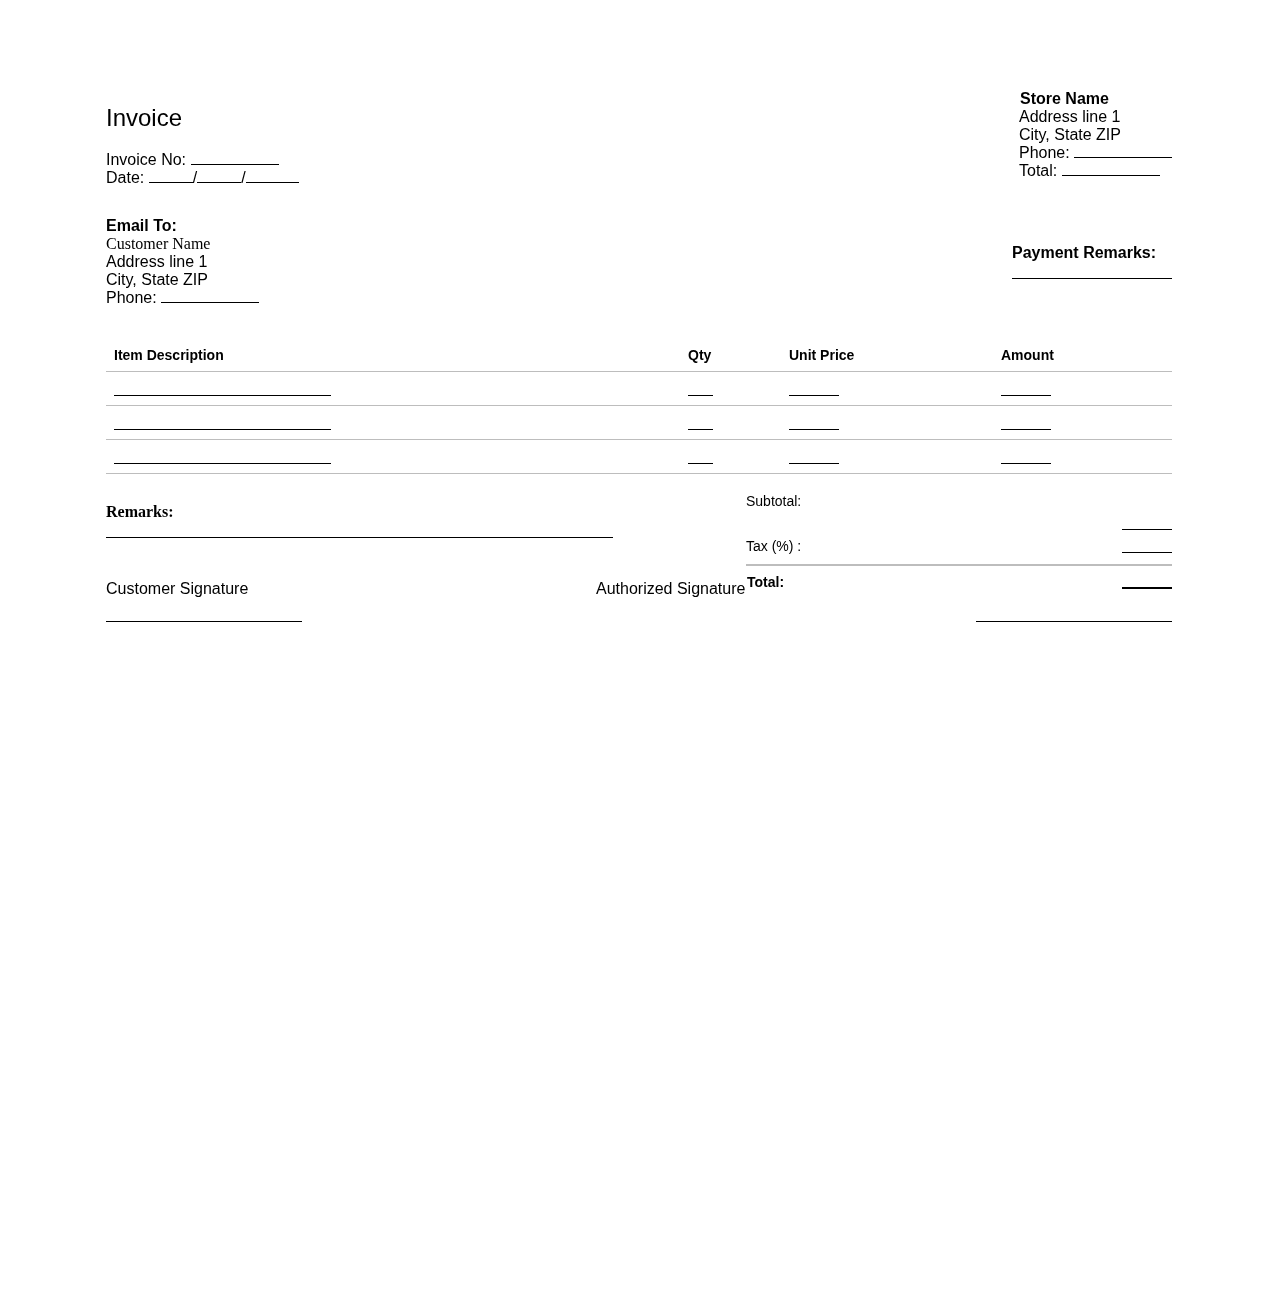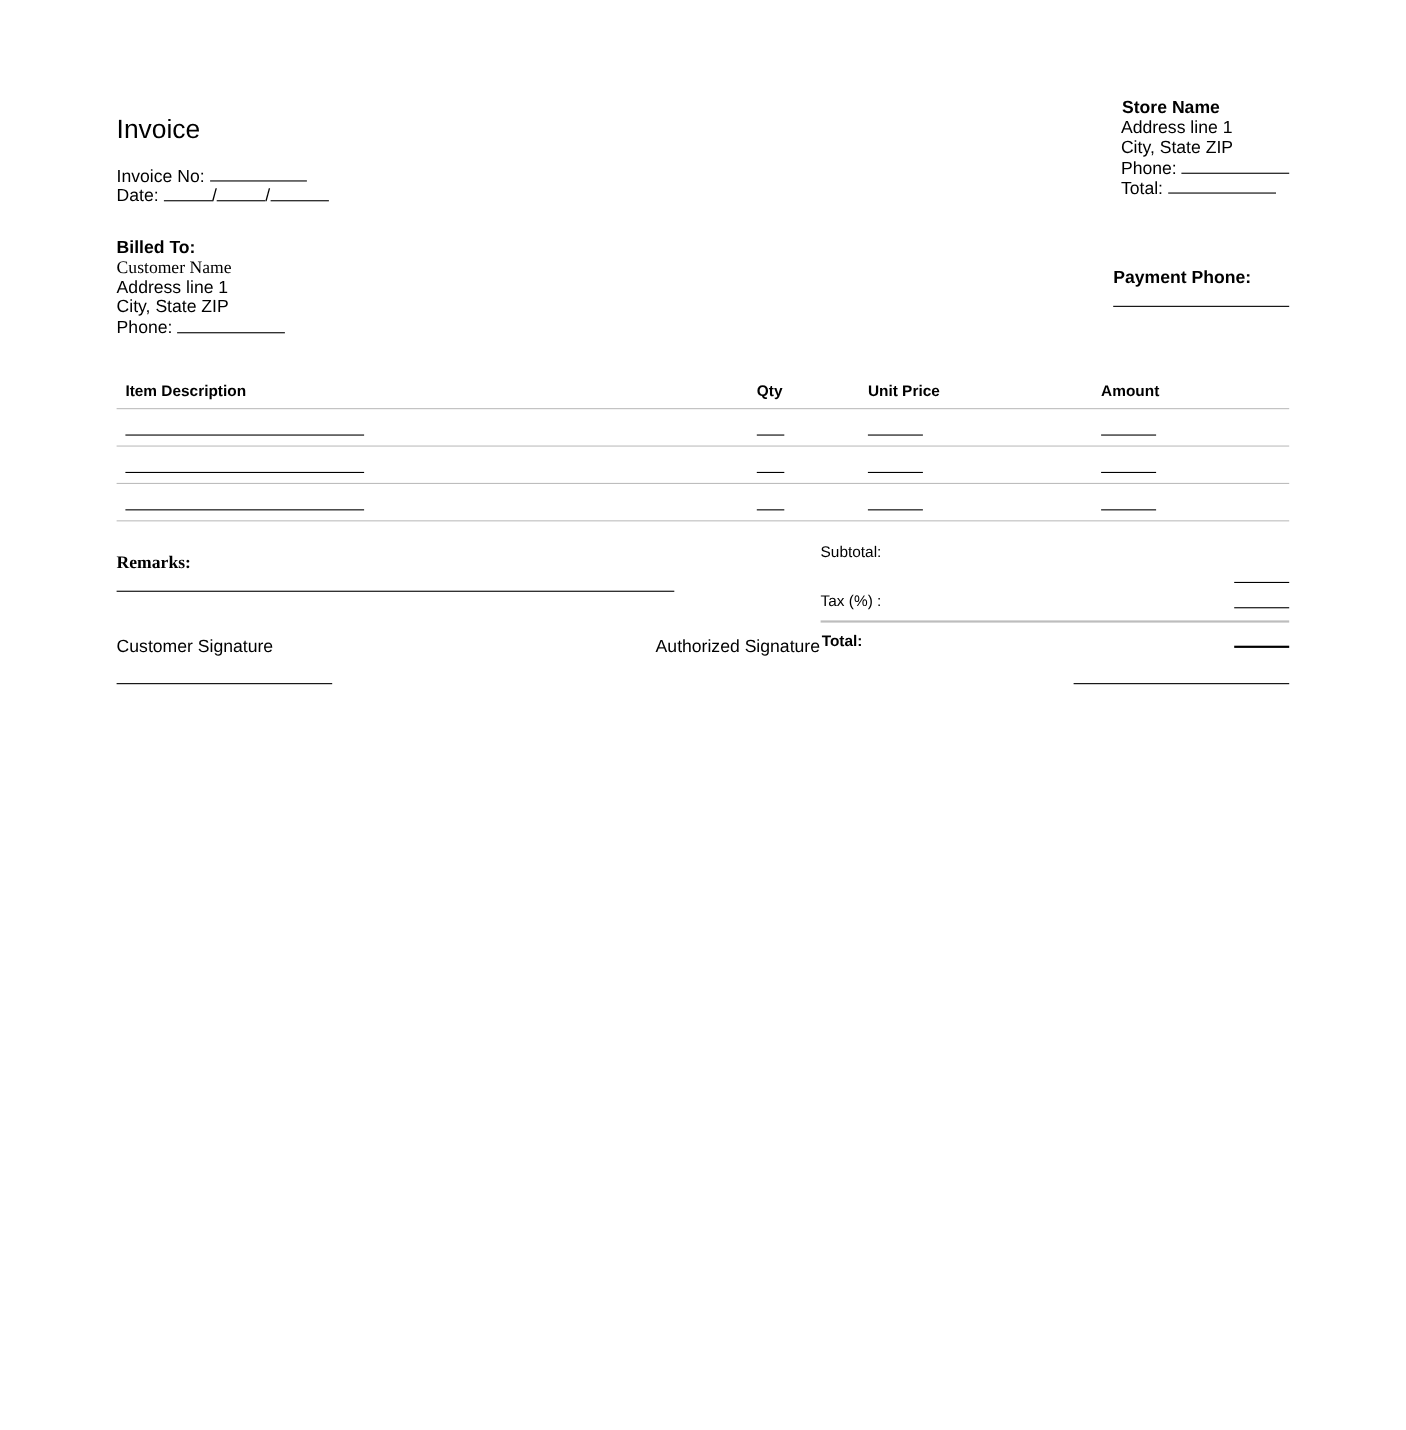--- a/index.html
+++ b/index.html
@@ -34,30 +34,30 @@
 <div class="abs t16" style="left:1019px; top:126px;">City, State ZIP</div>
 <div class="abs t16" style="left:1019px; top:144px;">
   <span>Phone:</span>
   <span class="blank" style="width:98px;"></span>
 </div>
 <div class="abs t16" style="left:1019px; top:162px;">
   <span>Total:</span>
   <span class="blank" style="width:98px;"></span>
 </div>
 
-<div class="abs t16 b" style="left:106px; top:217px;">Billed To:</div>
+<div class="abs t16 b" style="left:106px; top:217px;">Email To:</div>
 <div class="abs t16" style="left:106px; top:235px;font-family:Liberation Serif, serif;">Customer Name</div>
 <div class="abs t16" style="left:106px; top:253px;">Address line 1</div>
 <div class="abs t16" style="left:106px; top:271px;">City, State ZIP</div>
 <div class="abs t16" style="left:106px; top:289px;">
   <span>Phone:</span>
   <span class="blank" style="width:98px;"></span>
 </div>
 
-<div class="abs t16 b" style="left:1012px; top:244px;">Payment Phone:</div>
+<div class="abs t16 b" style="left:1012px; top:244px;">Payment Remarks:</div>
 <div class="line" style="left:1012px; top:278px; width:160px;"></div>
 
 <div>
   <div class="abs t14 b" style="left:114px; top:347px;">Item Description</div>
   <div class="abs t14 b" style="left:688px; top:347px;">Qty</div>
   <div class="abs t14 b" style="left:789px; top:347px;">Unit Price</div>
   <div class="abs t14 b" style="left:1001px; top:347px;">Amount</div>
   <div class="hr-gray" style="left:106px; top:371px; width:1066px;"></div>
 
   <div>

